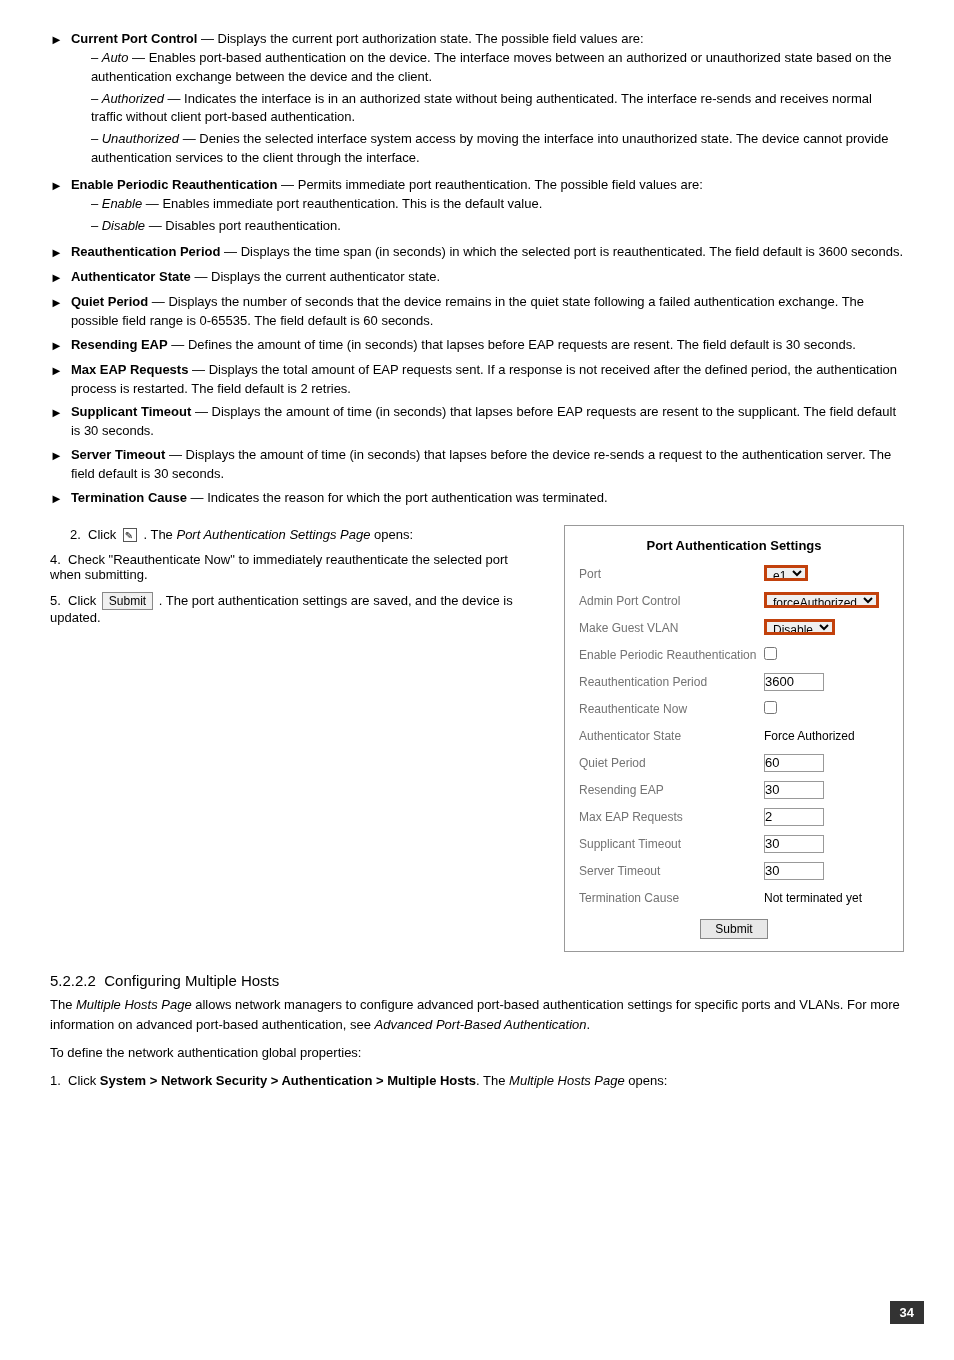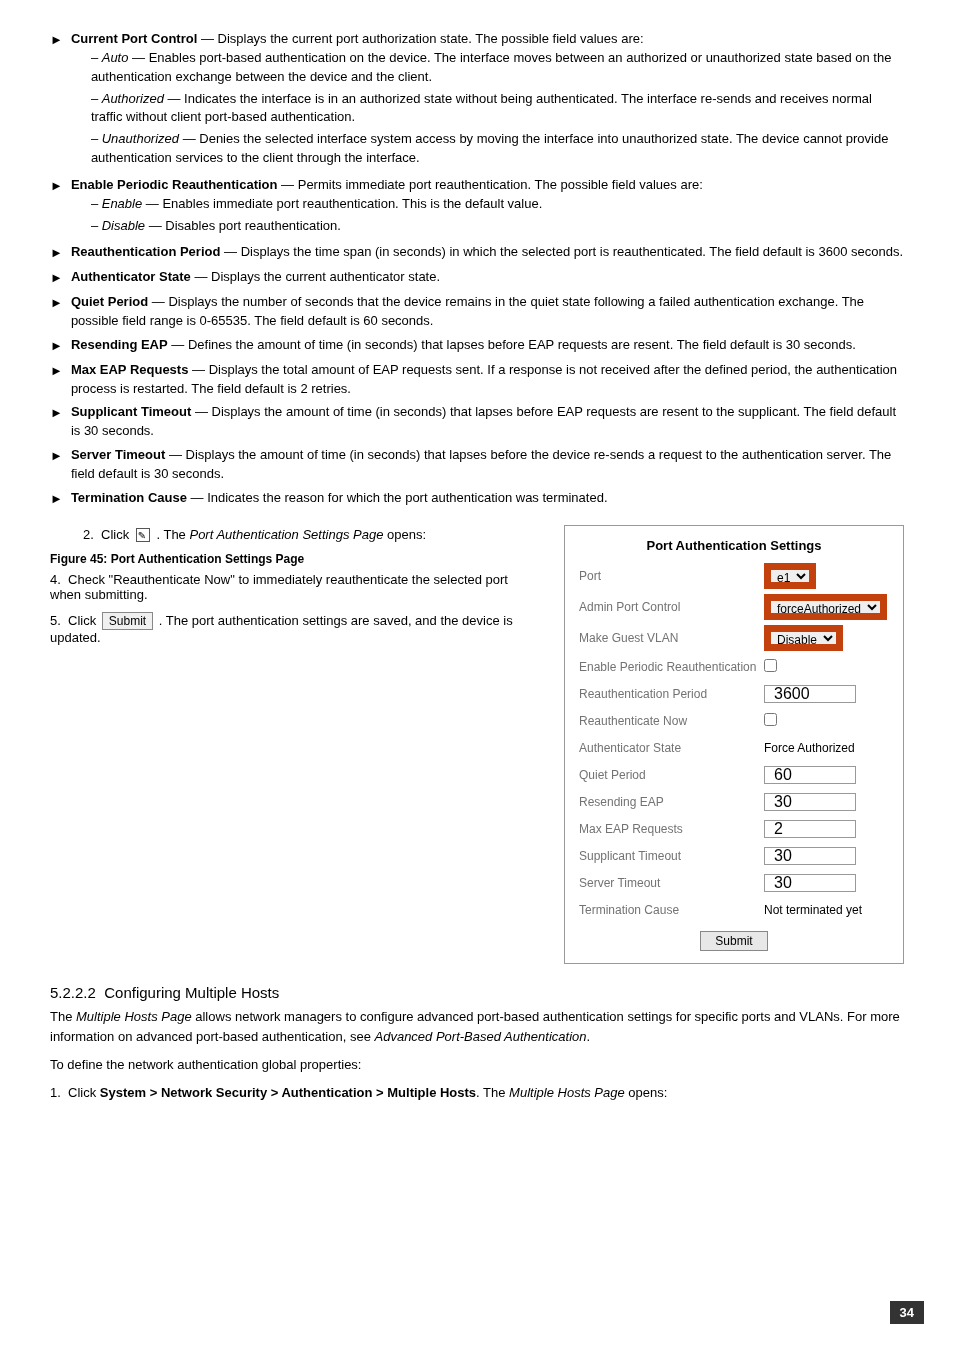--- a/index.html
+++ b/index.html
@@ -37,21 +37,21 @@
       line-height: 1.45;
     }
     .sub-bullet::before {
       content: "– ";
     }
     strong { font-weight: bold; }
     em { font-style: italic; }
     .step-number {
       margin-bottom: 8px;
       line-height: 1.5;
-      margin-left: 33px;
+      margin-left: 20px;
     }
     .figure-label {
       font-weight: bold;
       font-size: 12px;
       margin-bottom: 6px;
       margin-top: 8px;
     }
     .two-column {
       display: flex;
       gap: 30px;
@@ -87,30 +87,30 @@
       width: 185px;
       flex-shrink: 0;
       font-size: 12px;
       color: #737373;
     }
     .port-auth-value {
       flex: 1;
       font-size: 12px;
     }
     .port-auth-value input[type="text"] {
-      width: 92px;
+      width: 60px;
       border: 1px solid #999;
-      font-size: 16px;
-      padding: 1px 9px;
+      font-size: 13px;
+      padding: 1px 0;
       height: 18px;
     }
     .port-auth-value select {
       font-size: 12px;
-      border: 7px solid #c2410c;
-      height: 26px;
+      border: 3px solid #c2410c;
+      height: 16px;
       padding: 0 2px;
     }
     .port-auth-value input[type="checkbox"] {
       margin: 0;
     }
     .submit-row {
       text-align: center;
       margin-top: 10px;
     }
     .submit-btn {
@@ -252,21 +252,20 @@
 
   <div style="margin-top: 16px;">
 
     <div class="two-column">
       <div class="left-col">
 
         <div class="step-number">
           2.&nbsp;&nbsp;Click <span class="edit-icon"></span> . The <em>Port Authentication Settings Page</em> opens:
         </div>
 
-        <div class="figure-label">Figure 45: Port Authentication Settings Page</div>
 
 
         <div style="margin-bottom:10px;">
           <p>4.&nbsp;&nbsp;Check "Reauthenticate Now" to immediately reauthenticate the selected port when submitting.</p>
         </div>
 
         <div>
           <p>5.&nbsp;&nbsp;Click <span class="inline-step-box">Submit</span> . The port authentication settings are saved, and the device is updated.</p>
         </div>
 

